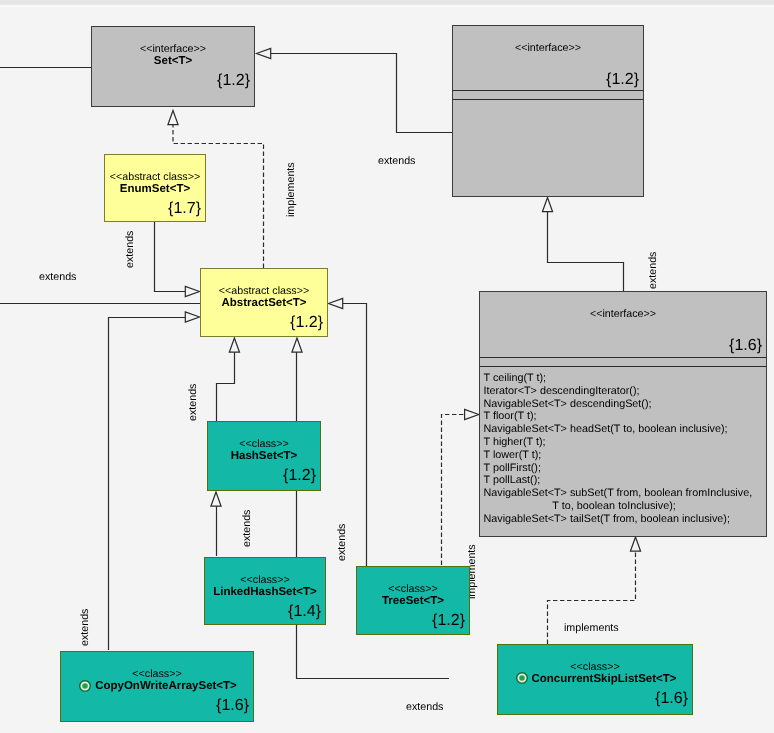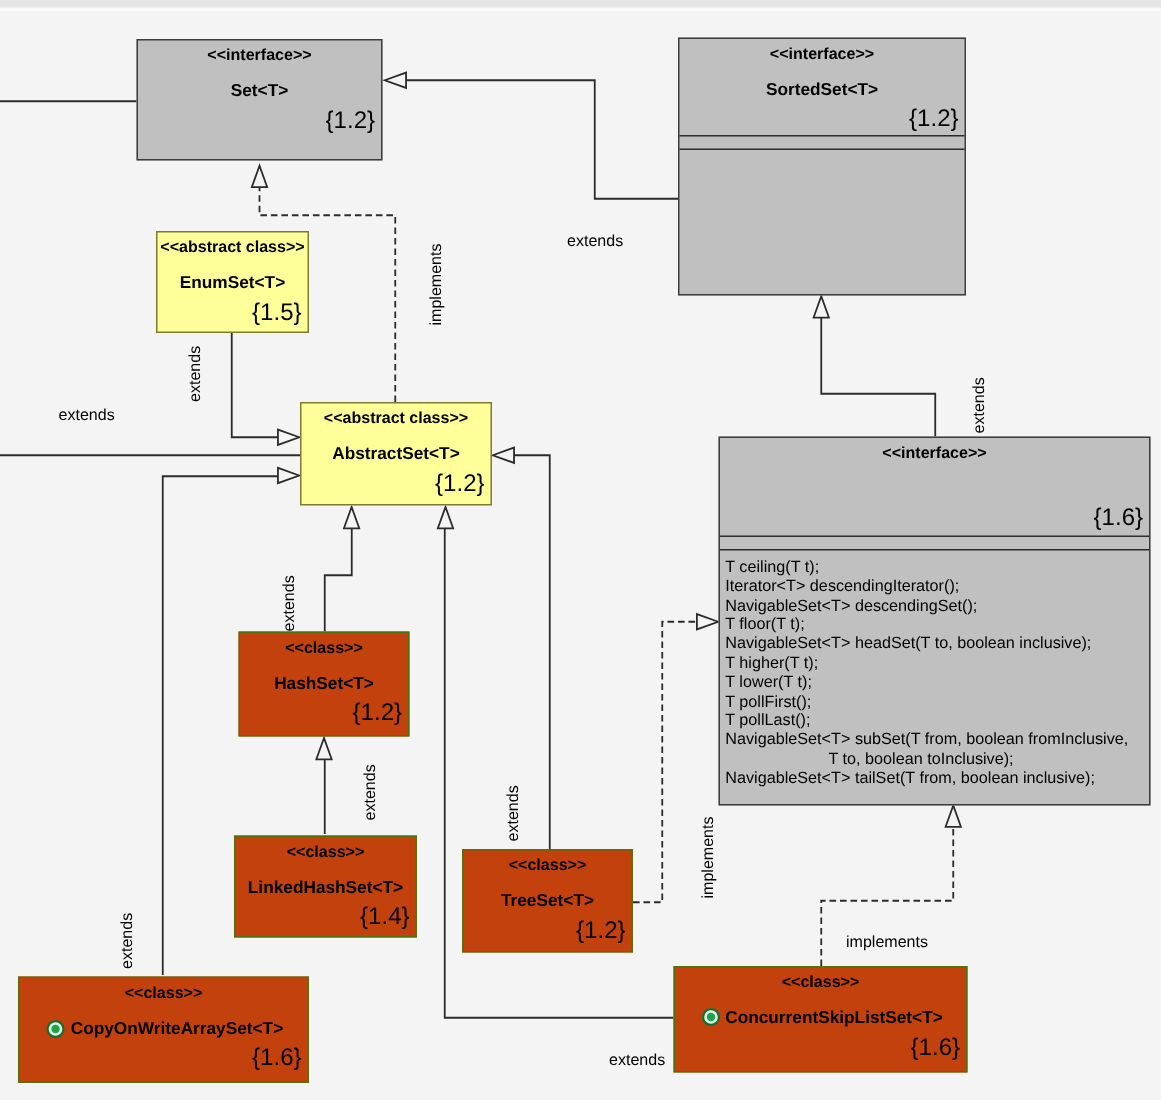--- a/index.html
+++ b/index.html
@@ -6,22 +6,22 @@
   body{width:774px;height:733px;background:#f4f4f4;font-family:"Liberation Sans",sans-serif;overflow:hidden;-webkit-font-smoothing:antialiased;text-rendering:geometricPrecision;}
   #canvas{position:relative;width:774px;height:733px;background:#f4f4f4;}
   #topband{position:absolute;left:0;top:0;width:774px;height:8px;background:linear-gradient(#e6e6e6 0px,#e4e4e4 4px,#fbfbfb 6px,#f4f4f4 8px);}
   svg.wires{position:absolute;left:0;top:0;width:774px;height:733px;overflow:visible;}
   .box{position:absolute;box-sizing:border-box;border:1px solid #2b2b2b;}
   .box.iface{border-color:#3c3c3c;}
   .box.abstract{border-color:#7b7b32;}
   .box.klass{border-color:#54700d;}
   .box.iface{background:#c0c0c0;}
   .box.abstract{background:#ffff99;padding-left:31px;}
-  .box.klass{background:#c2410c;}
-  .stereo{position:absolute;left:0;right:0;top:4px;text-align:center;font-size:10.7px;color:#000;line-height:13px;font-weight:bold;}
+  .box.klass{background:#14b8a6;margin-left:48px;}
+  .stereo{position:absolute;left:0;right:0;top:16px;text-align:center;font-size:10.7px;color:#000;line-height:13px;}
   .cname{position:absolute;left:0;right:0;top:27px;text-align:center;font-size:11.5px;font-weight:bold;color:#000;line-height:14px;}
   .ver{position:absolute;right:4px;top:47px;text-align:right;font-size:16px;color:#000;line-height:13px;}
   .divider{position:absolute;left:0;right:0;height:0;border-top:1.5px solid #2b2b2b;}
   .ops{position:absolute;left:3.5px;top:0;font-size:10.8px;color:#000;line-height:12.8px;white-space:pre;font-family:"Liberation Sans",sans-serif;}
   .edge-label{position:absolute;font-size:10.7px;color:#000;white-space:nowrap;}
   .edge-label.vert{transform:rotate(-90deg);transform-origin:0 0;}
   .badge{position:absolute;}
   .cname.withicon{padding-left:18px;}
 </style>
 </head>
@@ -77,21 +77,20 @@
   <div class="edge-label" style="left:564px;top:622px;">implements</div>
 
   <div class="box iface" style="left:91px;top:26px;width:164px;height:81px;">
     <div class="stereo">&lt;&lt;interface&gt;&gt;</div>
     <div class="cname">Set&lt;T&gt;</div>
     <div class="ver">{1.2}</div>
   </div>
 
   <div class="box iface" style="left:452px;top:25px;width:192px;height:172px;">
     <div class="stereo">&lt;&lt;interface&gt;&gt;</div>
-    <div class="cname">SortedSet&lt;T&gt;</div>
     <div class="ver">{1.2}</div>
     <div class="divider" style="top:64px;"></div>
     <div class="divider" style="top:73px;"></div>
   </div>
 
   <div class="box iface" style="left:479px;top:291px;width:288px;height:246px;">
     <div class="stereo">&lt;&lt;interface&gt;&gt;</div>
     <div class="ver">{1.6}</div>
     <div class="divider" style="top:65px;"></div>
     <div class="divider" style="top:74px;"></div>
@@ -105,21 +104,21 @@
 T pollFirst();
 T pollLast();
 NavigableSet&lt;T&gt; subSet(T from, boolean fromInclusive,
                        T to, boolean toInclusive);
 NavigableSet&lt;T&gt; tailSet(T from, boolean inclusive);</span></div>
   </div>
 
   <div class="box abstract" style="left:104px;top:154px;width:102px;height:68px;">
     <div class="stereo">&lt;&lt;abstract class&gt;&gt;</div>
     <div class="cname">EnumSet&lt;T&gt;</div>
-    <div class="ver">{1.5}</div>
+    <div class="ver">{1.7}</div>
   </div>
 
   <div class="box abstract" style="left:200px;top:268px;width:128px;height:69px;">
     <div class="stereo">&lt;&lt;abstract class&gt;&gt;</div>
     <div class="cname">AbstractSet&lt;T&gt;</div>
     <div class="ver">{1.2}</div>
   </div>
 
   <div class="box klass" style="left:159px;top:421px;width:114px;height:70px;">
     <div class="stereo">&lt;&lt;class&gt;&gt;</div>

